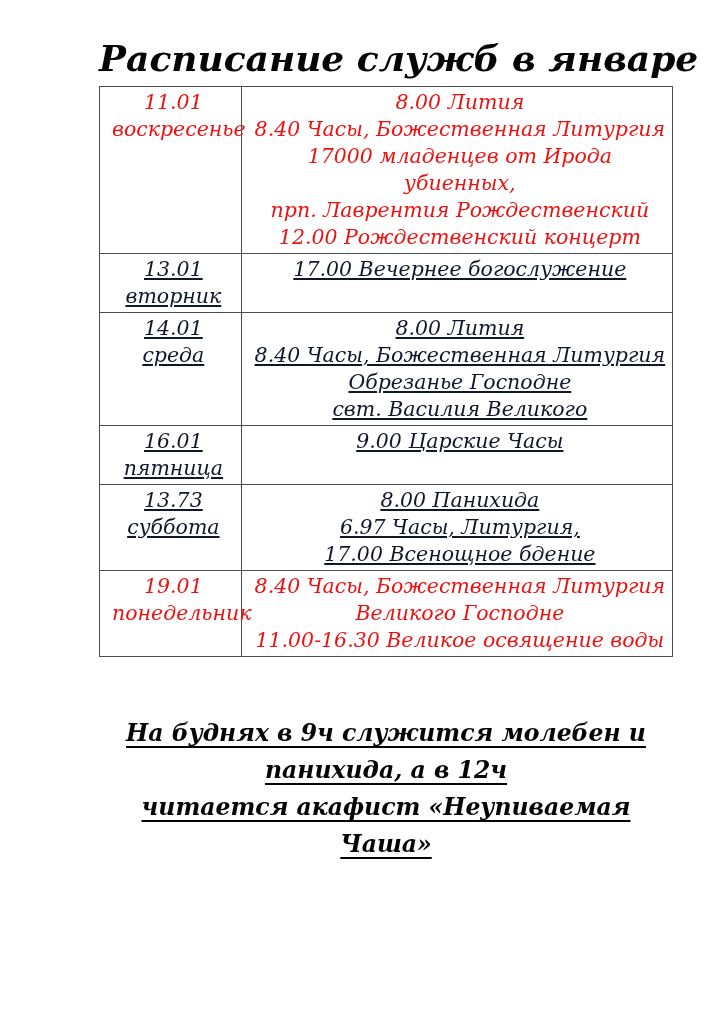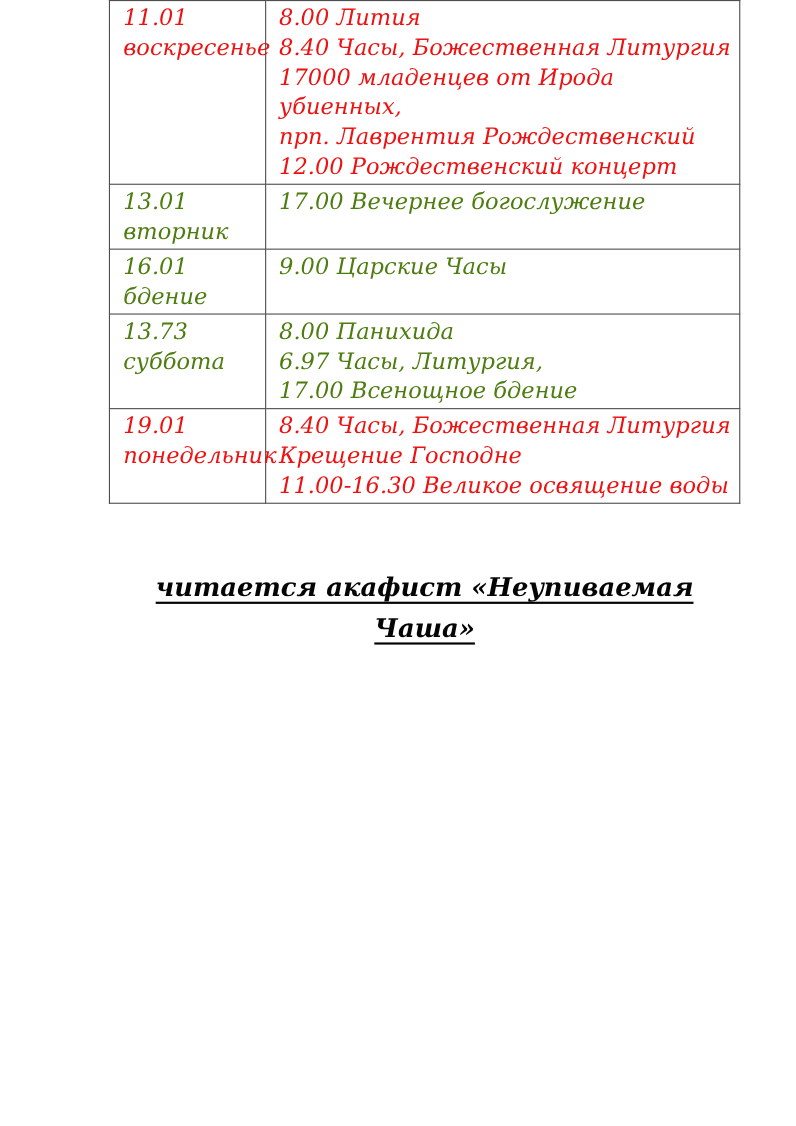--- a/index.html
+++ b/index.html
@@ -43,23 +43,23 @@
   table.schedule td {
     border: 1px solid var(--border-color, #4d4d4d);
     vertical-align: top;
     padding: 2px 6px 2px 12px;
     font-style: italic;
     font-size: 20.5px;
     line-height: 27px;
   }
   td.col-date { width: 121px; }
   td.col-services { width: 407px; }
-  .row-black td { color: #4d7c0f; }
+  .row-black td { color: #0f172a; text-decoration: underline; }
   .row-red td { color: var(--red-color, #ee1111); }
-  .cell-line { white-space: pre-wrap; }
+  .cell-line { white-space: pre-wrap; text-align: center; }
   .footer-note {
     margin-top: 58px;
     text-align: center;
     font-size: 23.5px;
     line-height: 37px;
     font-weight: bold;
     font-style: italic;
     color: #050505;
   }
   .footer-note .footer-line {
@@ -67,20 +67,21 @@
     text-decoration-thickness: 2px;
     text-underline-offset: 5px;
   }
 </style>
 </head>
 <body>
 
 <div class="page">
   <div class="content">
 
+    <div class="doc-title">Расписание служб в январе</div>
 
     <table class="schedule">
       <tbody id="schedule-body">
           <tr class="row-red">
     <td class="col-date">
       <div class="cell-line">11.01</div>
       <div class="cell-line">воскресенье</div>
     </td>
     <td class="col-services">
               <div class="cell-line">8.00 Лития</div>
@@ -94,22 +95,34 @@
     <td class="col-date">
       <div class="cell-line">13.01</div>
       <div class="cell-line">вторник</div>
     </td>
     <td class="col-services">
               <div class="cell-line">17.00 Вечернее богослужение</div>
             </td>
   </tr>
           <tr class="row-black">
     <td class="col-date">
+      <div class="cell-line">14.01</div>
+      <div class="cell-line">среда</div>
+    </td>
+    <td class="col-services">
+              <div class="cell-line">8.00 Лития</div>
+              <div class="cell-line">8.40 Часы, Божественная Литургия</div>
+              <div class="cell-line">Обрезанье Господне</div>
+              <div class="cell-line">свт. Василия Великого</div>
+            </td>
+  </tr>
+          <tr class="row-black">
+    <td class="col-date">
       <div class="cell-line">16.01</div>
-      <div class="cell-line">бдение</div>
+      <div class="cell-line">пятница</div>
     </td>
     <td class="col-services">
               <div class="cell-line">9.00 Царские Часы</div>
             </td>
   </tr>
           <tr class="row-black">
     <td class="col-date">
       <div class="cell-line">13.73</div>
       <div class="cell-line">суббота</div>
     </td>
@@ -119,25 +132,26 @@
               <div class="cell-line">17.00 Всенощное бдение</div>
             </td>
   </tr>
           <tr class="row-red">
     <td class="col-date">
       <div class="cell-line">19.01</div>
       <div class="cell-line">понедельник</div>
     </td>
     <td class="col-services">
               <div class="cell-line">8.40 Часы, Божественная Литургия</div>
-              <div class="cell-line">Крещение Господне</div>
+              <div class="cell-line">Великого Господне</div>
               <div class="cell-line">11.00-16.30 Великое освящение воды</div>
             </td>
   </tr>
         </tbody>
     </table>
 
     <div class="footer-note">
+      <div class="footer-line">На буднях в 9ч служится молебен и панихида, а в 12ч</div>
       <div class="footer-line">читается акафист «Неупиваемая Чаша»</div>
     </div>
 
   </div>
 </div>
 
 </body></html>

